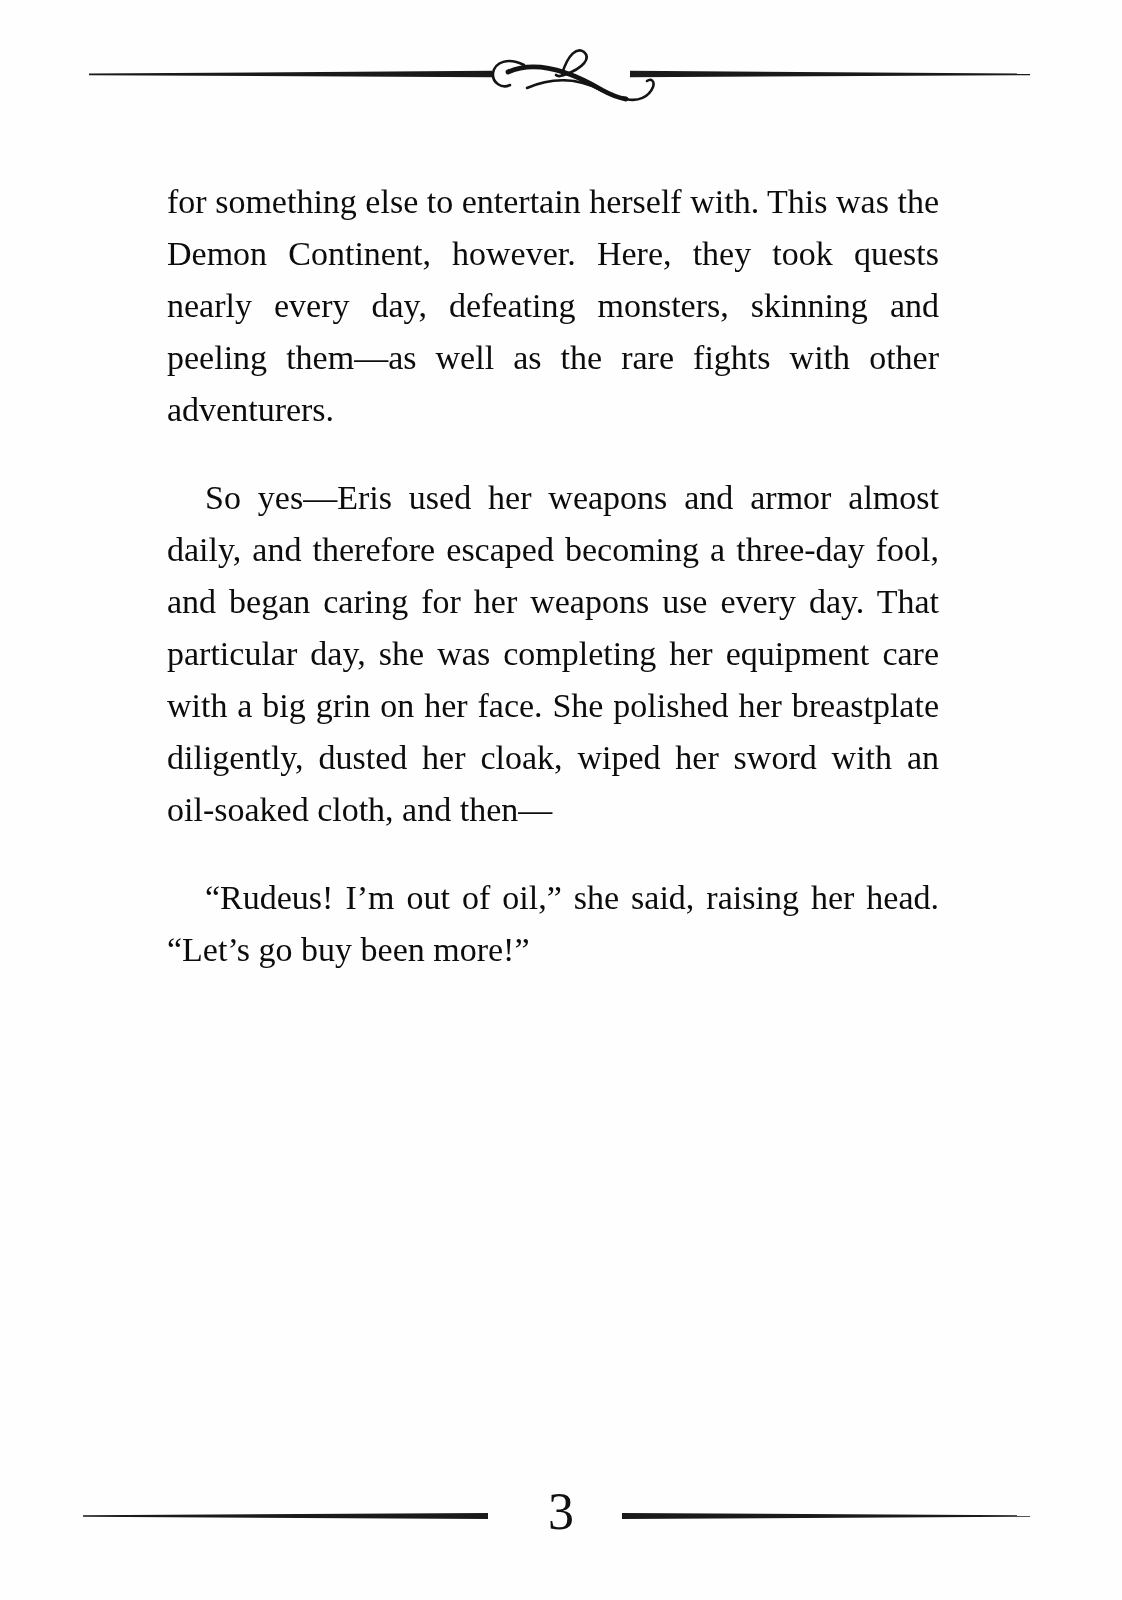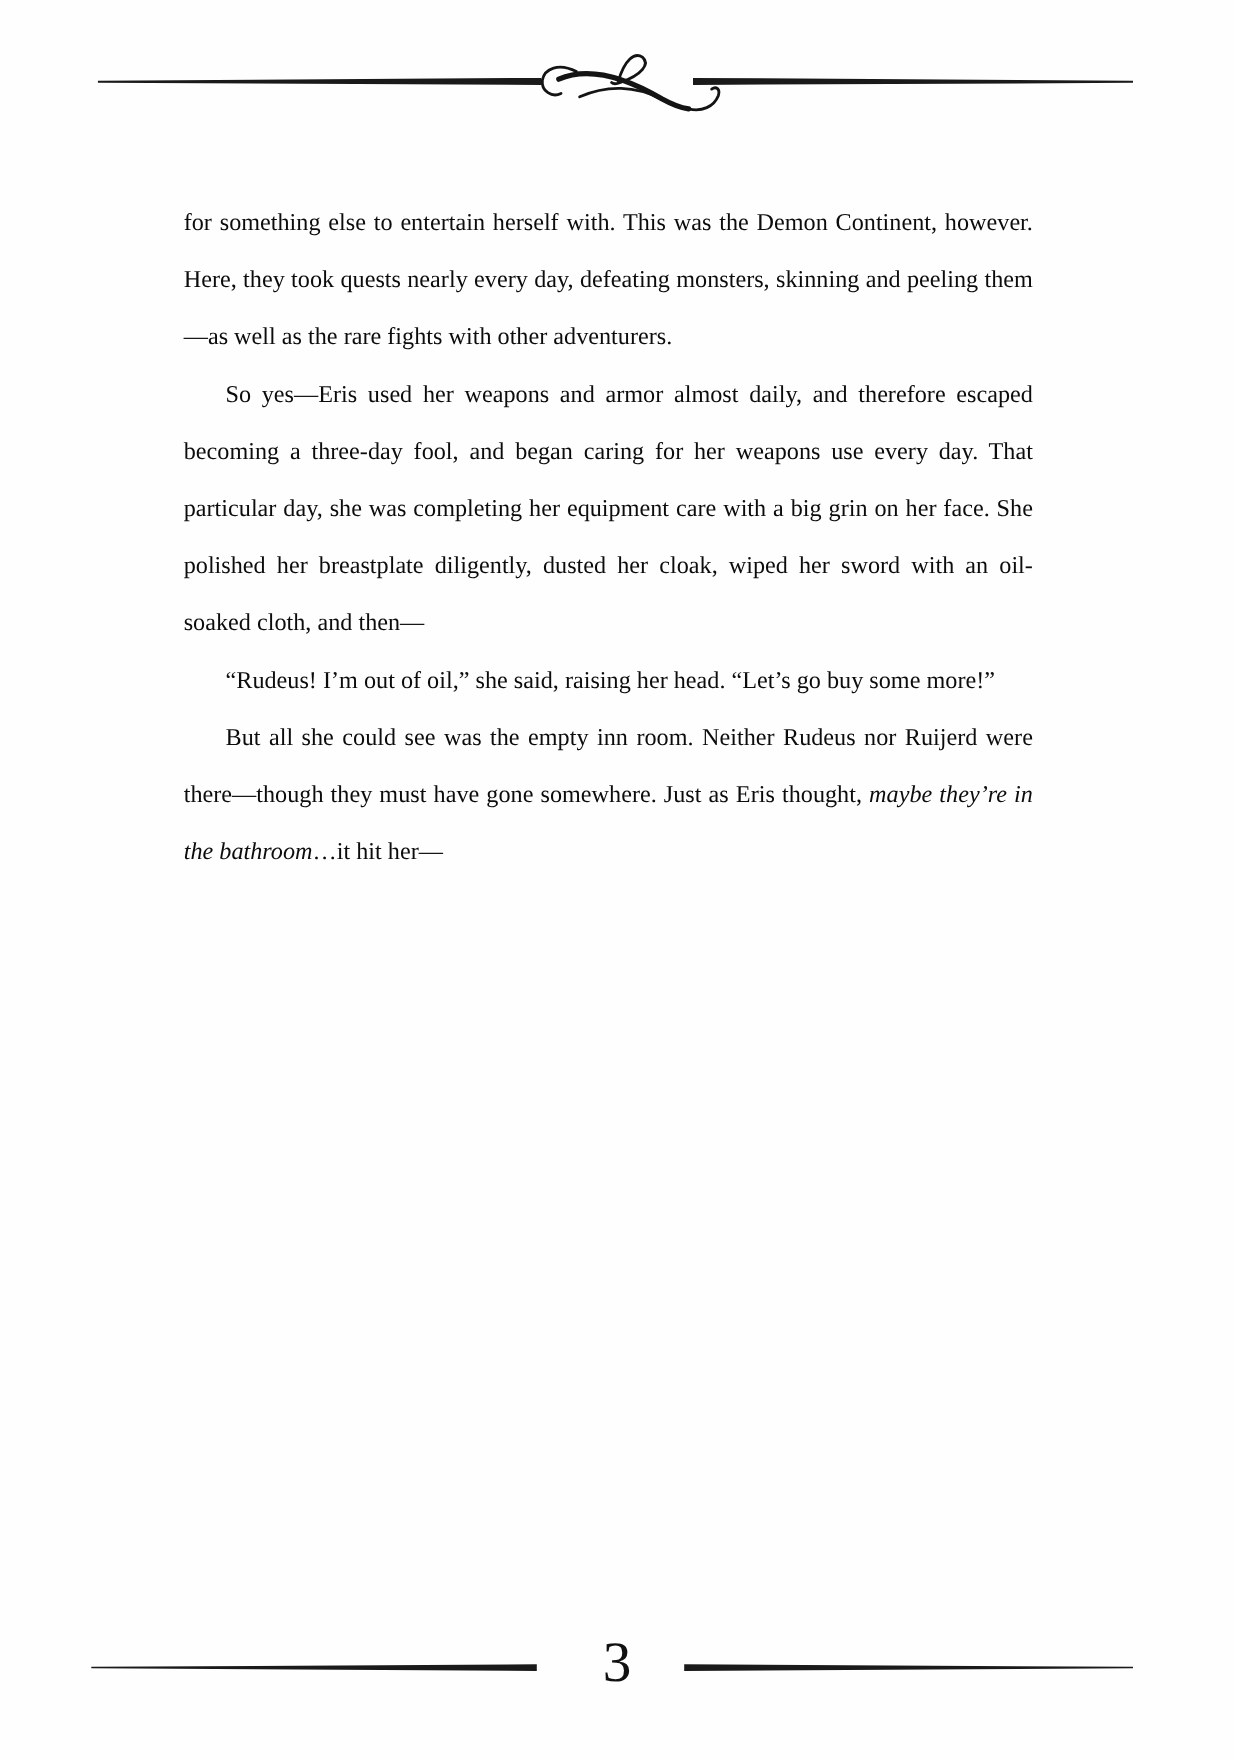--- a/index.html
+++ b/index.html
@@ -28,28 +28,28 @@
     left: 0;
     top: 1440px;
     width: 1122px;
     height: 160px;
   }
   .body-text {
     position: absolute;
     left: 167px;
     top: 176px;
     width: 772px;
-    font-size: 22px;
+    font-size: 34px;
     line-height: 52px;
     color: #0c0c0c;
     text-align: justify;
     hyphens: none;
   }
   .para { margin: 0; }
-  .para.indent { text-indent: 38px; }
+  .para.indent { text-indent: 38px; margin-top: 36px; }
   .italic { font-style: italic; }
   .page-number {
     position: absolute;
     top: 1486px;
     left: 0;
     width: 1122px;
     text-align: center;
     font-size: 52px;
     line-height: 52px;
     color: #111111;
@@ -72,22 +72,21 @@
       <path d="M 28,27 C 55,15 88,25 122,45 C 131,50 139,53 146,54" stroke-width="4.8"></path>
       <path d="M 82,29 C 88,9 97,2 104,7 C 111,13 104,23 84,30 C 80,31.5 77,31 76,30" stroke-width="2.6"></path>
       <path d="M 47,43 C 72,32 98,33 121,45" stroke-width="2.6"></path>
       <path d="M 146,54 C 158,57 169,52 173,42 C 175,36 171,33 167,36" stroke-width="2.6"></path>
     </g>
   </svg>
 
   <div class="body-text">
       <p class="para"><span>for something else to entertain herself with. This was the Demon Continent, however. Here, they took quests nearly every day, defeating monsters, skinning and peeling them—as well as the rare fights with other adventurers.</span></p>
       <p class="para indent"><span>So yes—Eris used her weapons and armor almost daily, and therefore escaped becoming a three-day fool, and began caring for her weapons use every day. That particular day, she was completing her equipment care with a big grin on her face. She polished her breastplate diligently, dusted her cloak, wiped her sword with an oil-soaked cloth, and then—</span></p>
-      <p class="para indent"><span>“Rudeus! I’m out of oil,” she said, raising her head. “Let’s go buy some more!”</span></p>
-      <p class="para indent"><span>But all she could see was the empty inn room. Neither Rudeus nor Ruijerd were there—though they must have gone somewhere. Just as Eris thought, </span><span class="italic">maybe they’re in the bathroom</span><span>…it hit her—</span></p>
+      <p class="para indent"><span>“Rudeus! I’m out of oil,” she said, raising her head. “Let’s go buy been more!”</span></p>
     </div>
 
   <svg class="footer-divider" viewBox="0 0 1122 160" xmlns="http://www.w3.org/2000/svg" aria-hidden="true">
     <g>
       <polygon points="83,75.3 488,73 488,79 83,76.7" fill="#1a1a1a"></polygon>
     </g>
     <g>
       <polygon points="622,73 1030,75.3 1030,76.7 622,79" fill="#1a1a1a"></polygon>
     </g>
   </svg>

